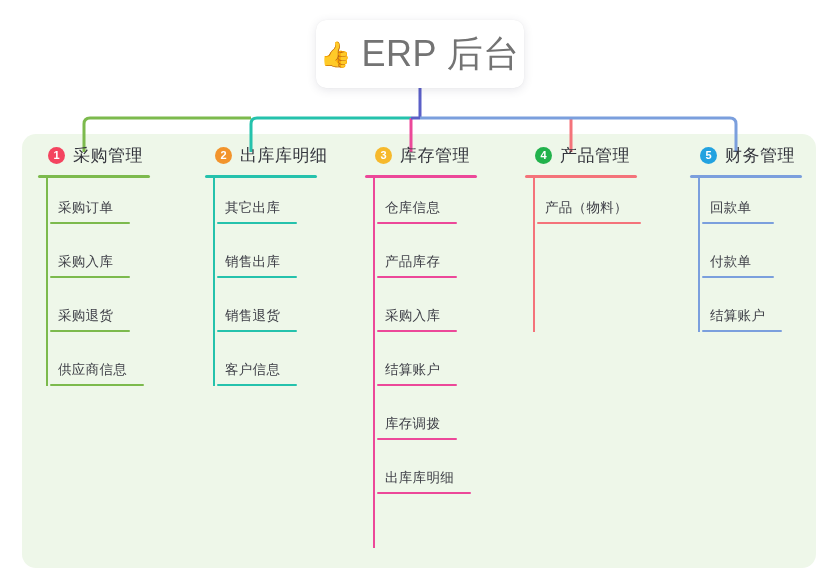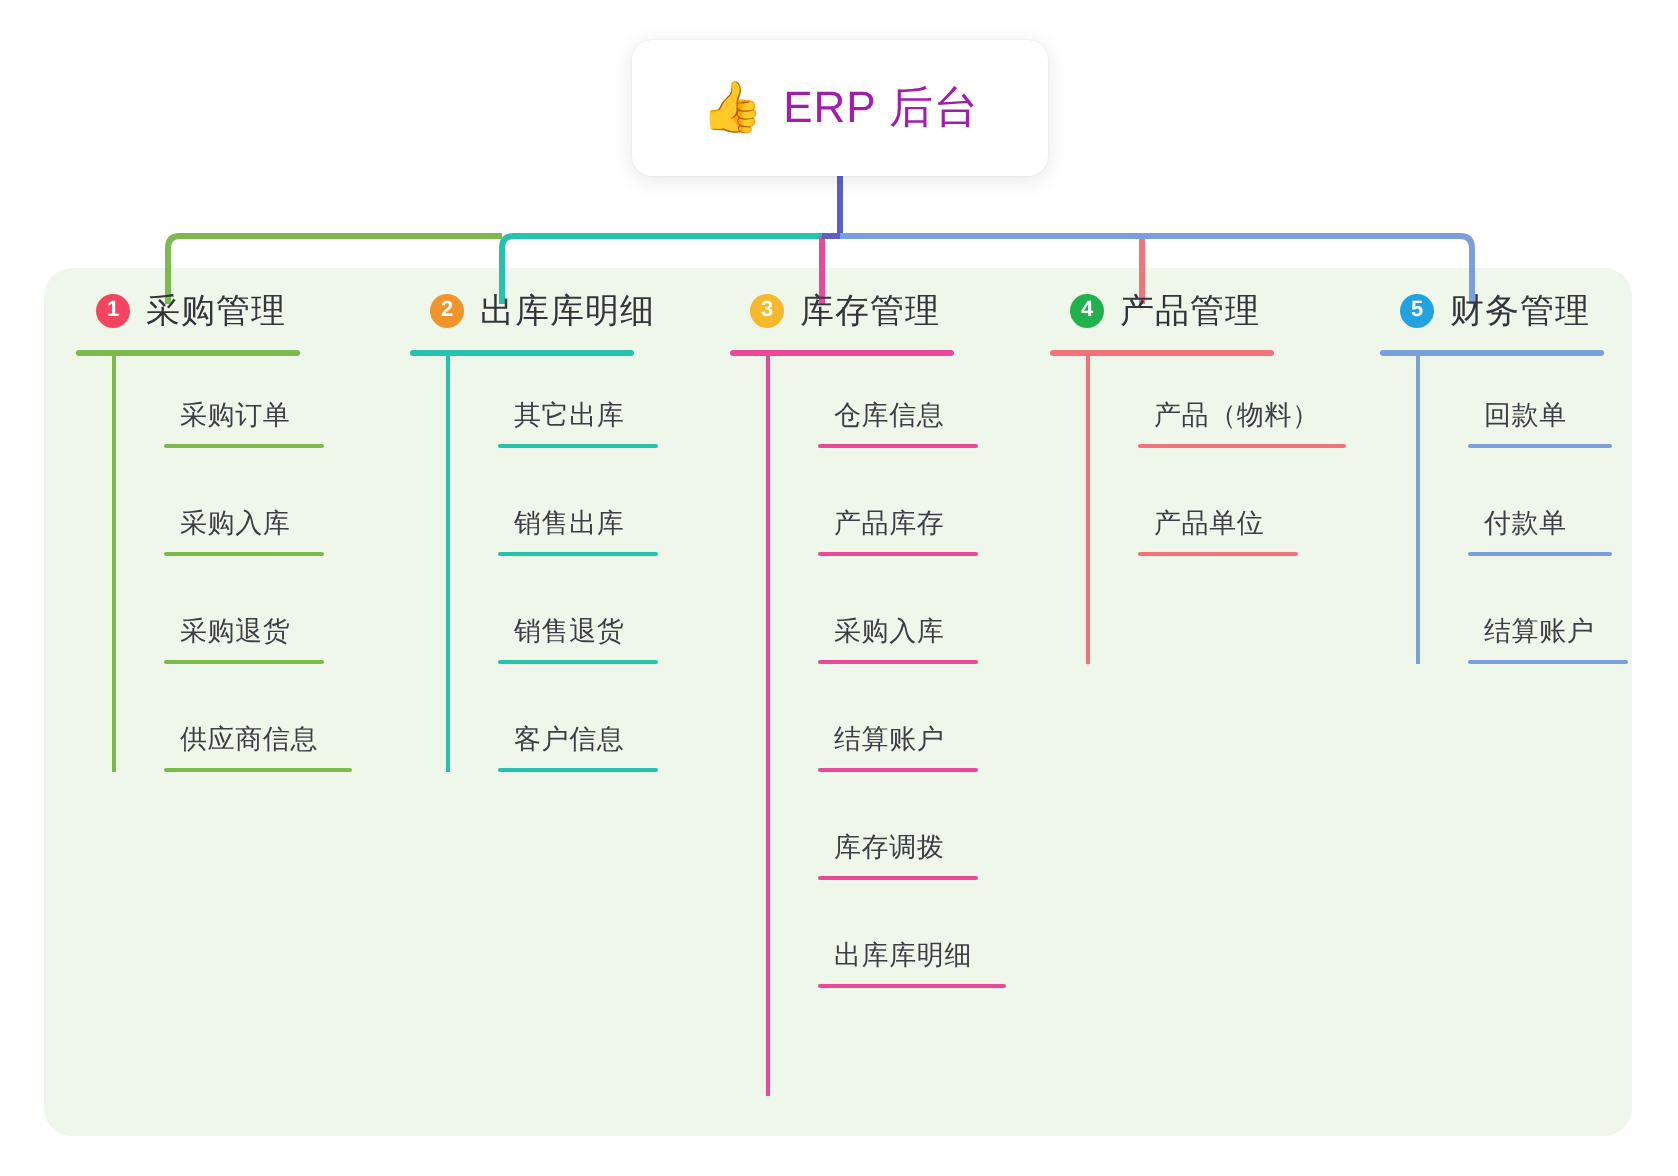--- a/index.html
+++ b/index.html
@@ -32,22 +32,22 @@
     box-sizing: border-box;
   }
   #root-node .root-emoji {
     font-size: 25px;
     line-height: 1;
     margin-right: 10px;
     display: inline-block;
     color: #f5b63c;
   }
   #root-node .root-text {
-    font-size: 22px;
-    color: #a21caf;
+    font-size: 36px;
+    color: #737373;
     letter-spacing: 0.5px;
     white-space: nowrap;
   }
 
   
   #connectors {
     position: absolute;
     left: 0;
     top: 0;
     width: 839px;
@@ -96,22 +96,22 @@
     color: #33343c;
     letter-spacing: 0.5px;
   }
   .branch-underline {
     height: 3px;
     border-radius: 1.5px;
     margin-top: 7px;
   }
   .branch-body {
     position: relative;
-    margin-left: 18px;
-    padding-left: 26px;
+    margin-left: 8px;
+    padding-left: 4px;
   }
   .branch-spine {
     position: absolute;
     left: 0;
     top: 0;
     width: 2px;
   }
   .leaf-item {
     position: relative;
     height: 54px;
@@ -248,24 +248,20 @@
         <span class="branch-badge" style="background: rgb(34, 178, 76);">4</span>
         <span class="branch-title">产品管理</span>
       </div>
       <div class="branch-underline" style="background: rgb(244, 115, 122); width: 112px;"></div>
       <div class="branch-body">
         <div class="branch-spine" style="background: rgb(244, 115, 122); height: 154px;"></div>
         <div class="leaf-item">
           <span class="leaf-label">产品（物料）</span>
           <div class="leaf-underline" style="background: rgb(244, 115, 122); width: 104px;"></div>
         </div>
-        <div class="leaf-item">
-          <span class="leaf-label">产品单位</span>
-          <div class="leaf-underline" style="background: rgb(244, 115, 122); width: 80px;"></div>
-        </div>
       </div>
     </div>
     <div class="branch-column" style="left: 690px; width: 130px;">
       <div class="branch-header">
         <span class="branch-badge" style="background: rgb(34, 162, 224);">5</span>
         <span class="branch-title">财务管理</span>
       </div>
       <div class="branch-underline" style="background: rgb(123, 159, 221); width: 112px;"></div>
       <div class="branch-body">
         <div class="branch-spine" style="background: rgb(123, 159, 221); height: 154px;"></div>

